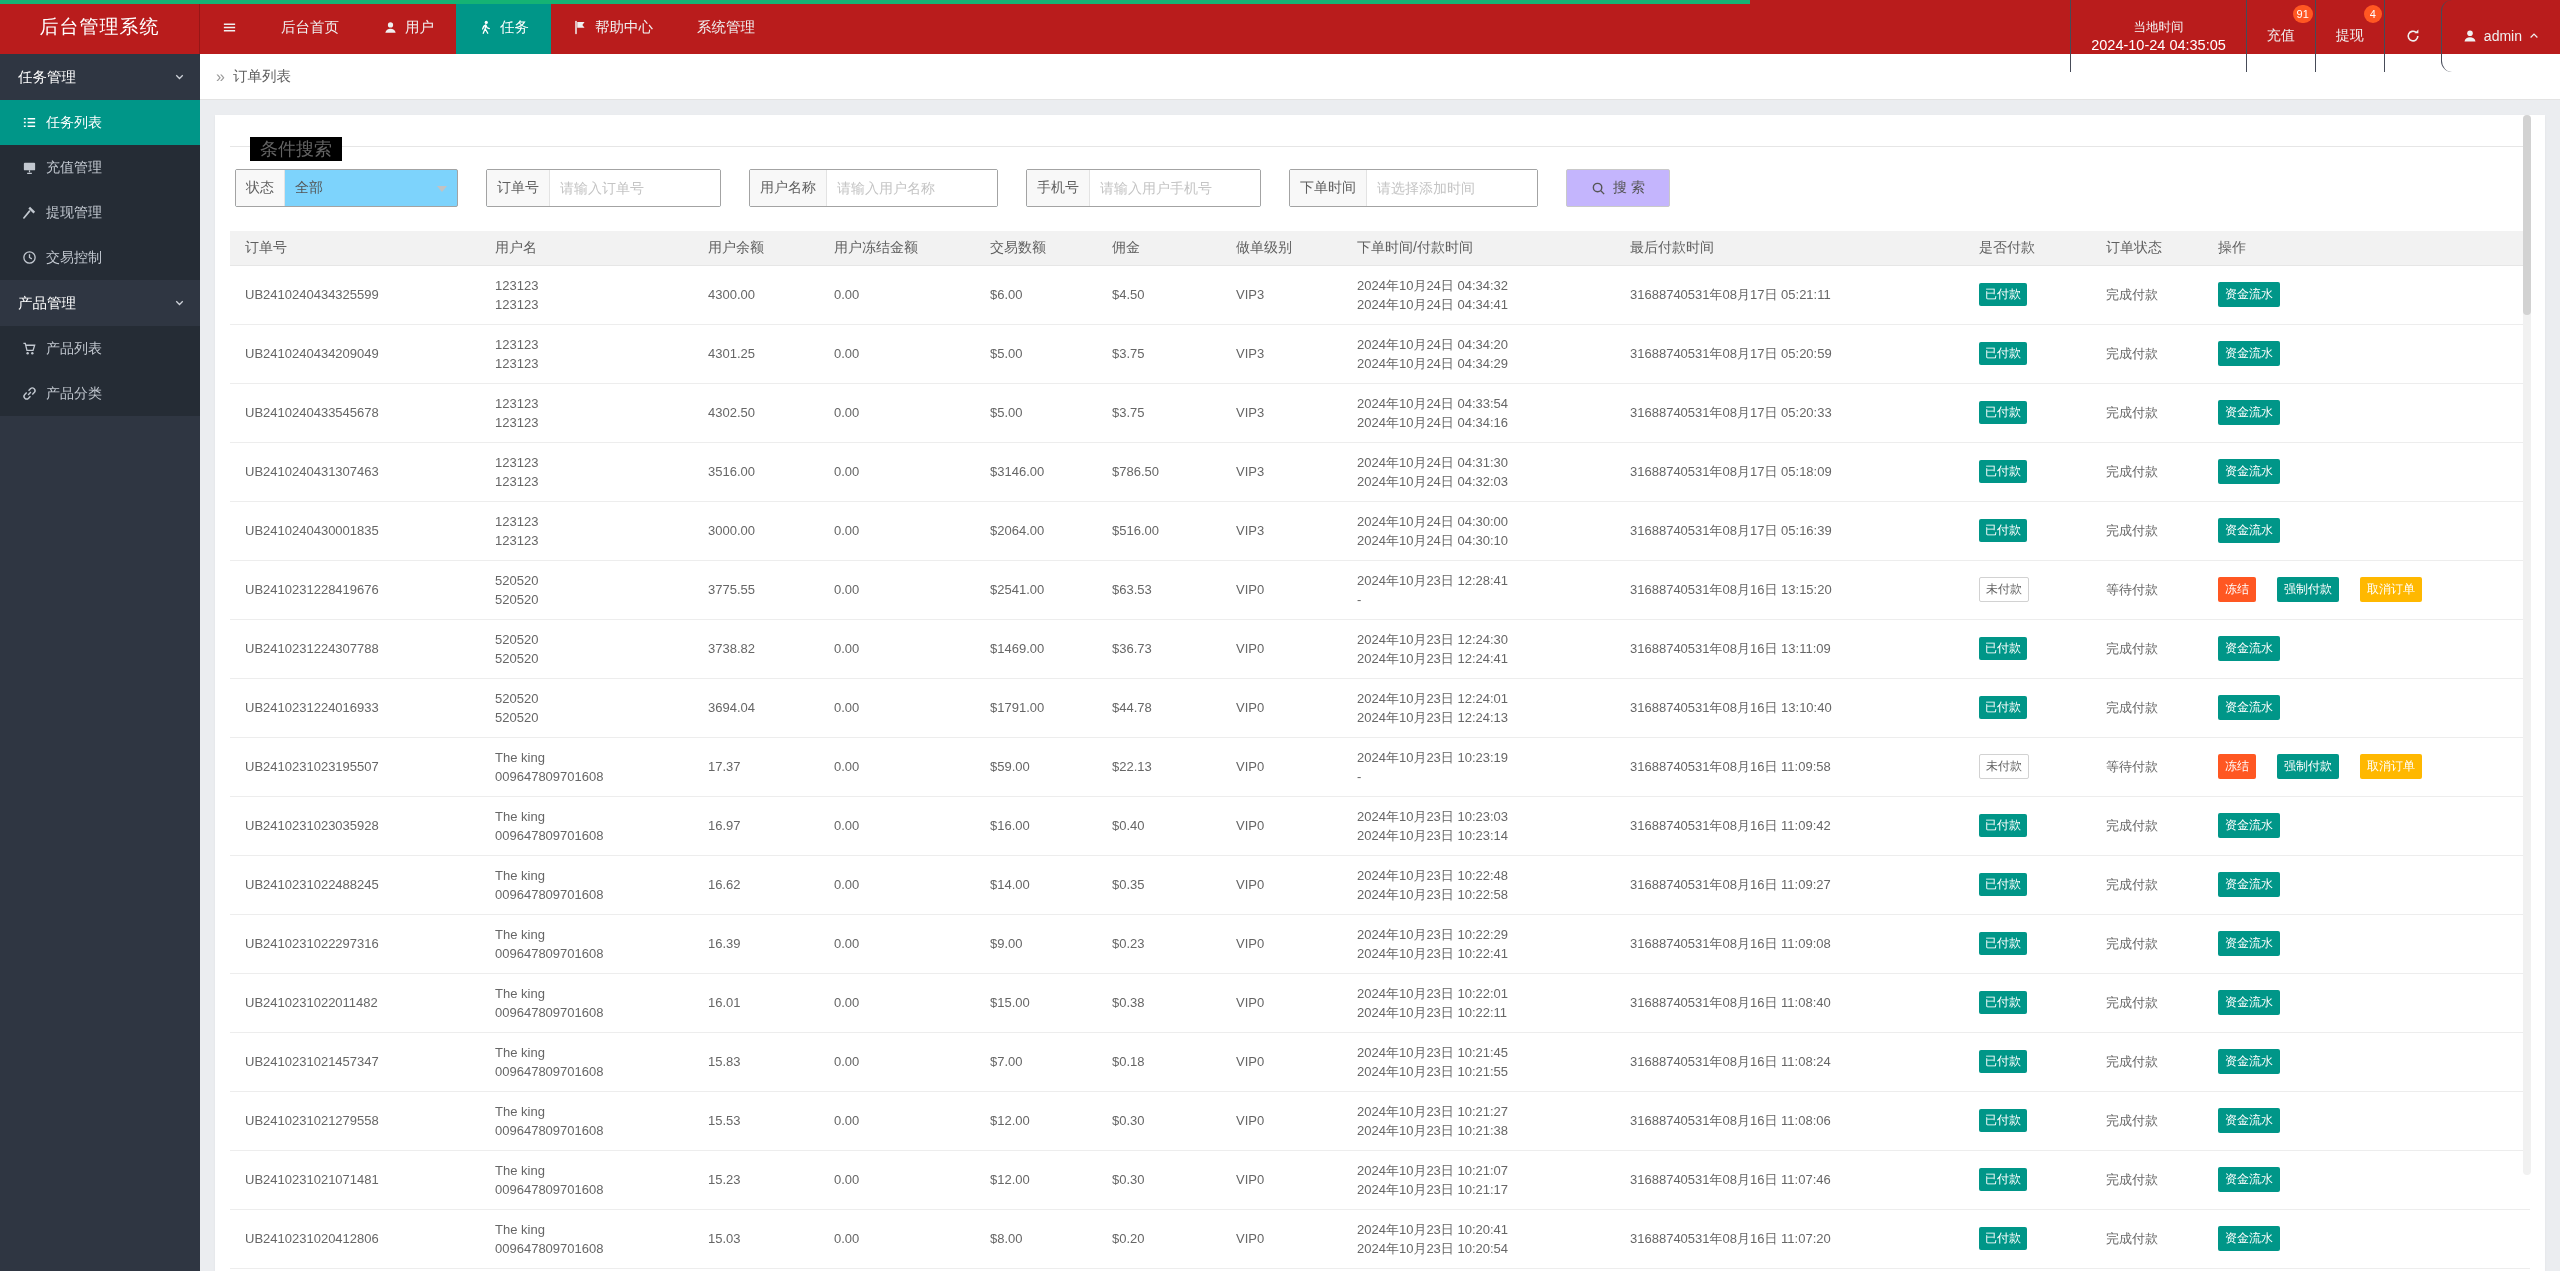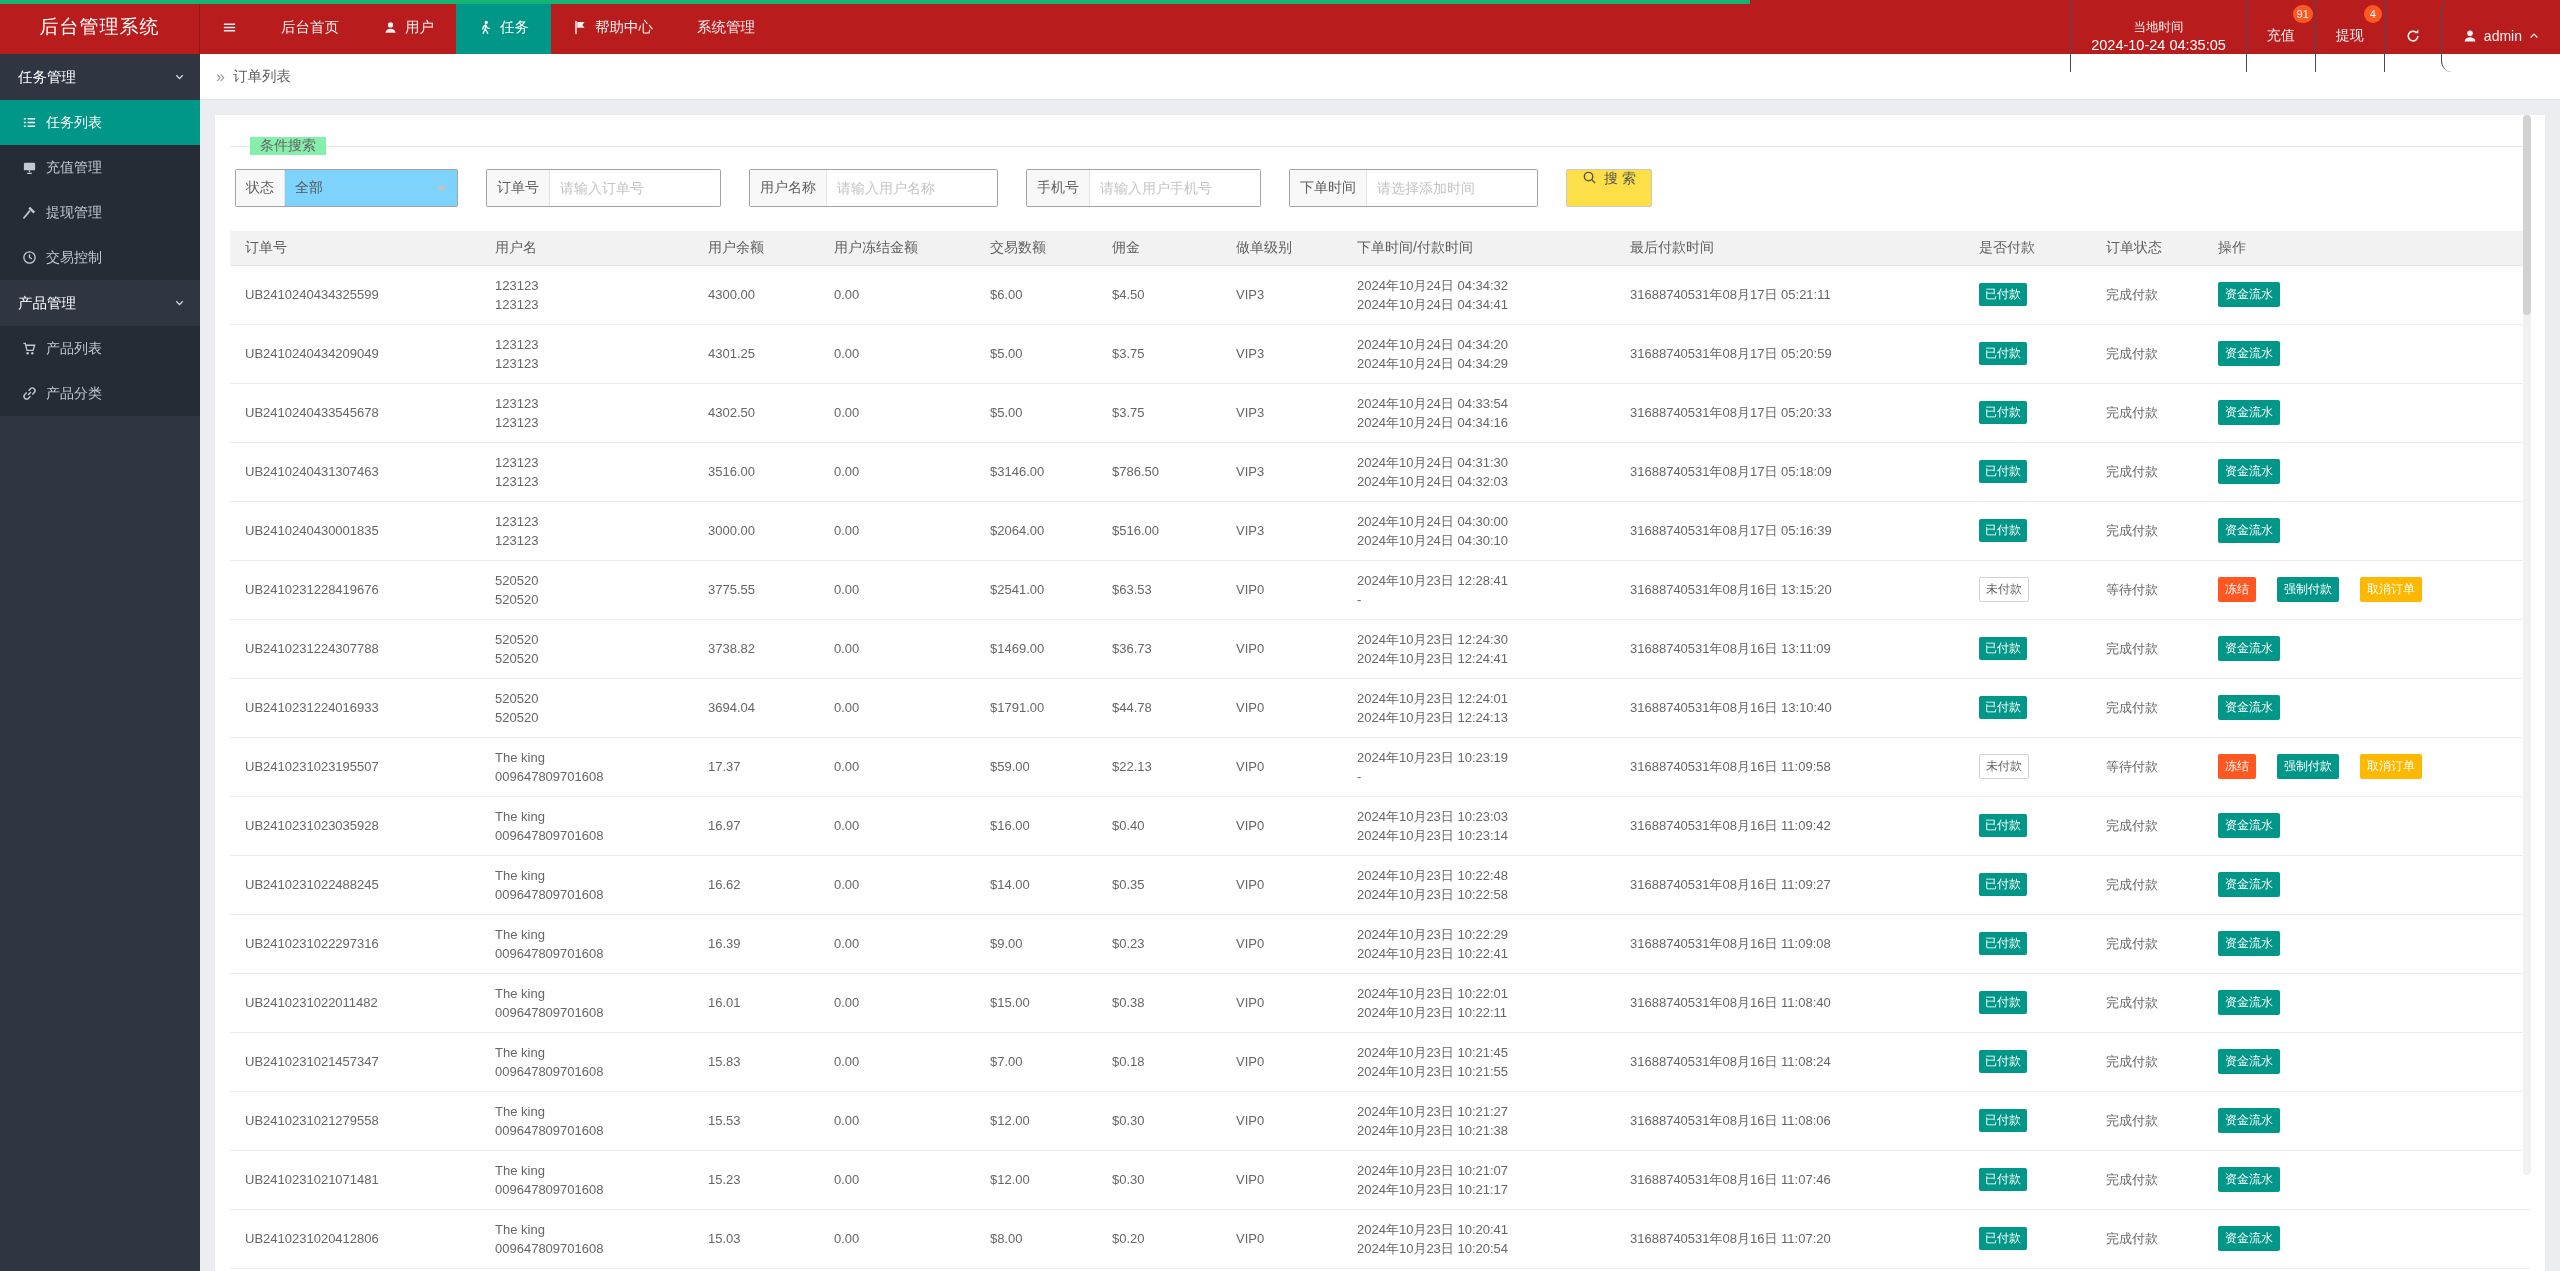--- a/index.html
+++ b/index.html
@@ -38,30 +38,30 @@
   
   .crumbbar { position:absolute; top:54px; left:200px; width:2360px; height:46px; background:#fff; border-bottom:1px solid #e3e3e3; display:flex; align-items:center; padding:0 16px; }
   .crumb-icon { color:#9a9a9a; font-size:16px; margin-right:8px; }
   .crumb-label { color:#5f5f5f; font-size:14.5px; }
 
   
   .content { position:absolute; top:100px; left:200px; width:2360px; height:1171px; background:#ebedf0; padding:15px; }
   .card { position:relative; background:#fff; width:2330px; height:1156px; box-shadow:0 1px 2px rgba(0,0,0,.06); padding-top:31px; overflow:hidden; }
 
   .fieldset { position:relative; margin:0 15px; border-top:1px solid #e6e6e6; height:1px; }
-  .legend { position:absolute; top:-10px; left:20px; background:#86efac; padding:0 10px; font-size:14px; color:#646464; }
+  .legend { position:absolute; top:-10px; left:20px; background:#000000; padding:0 10px; font-size:18px; color:#646464; }
 
   .search-row { display:flex; align-items:center; gap:28px; margin:22px 15px 0 20px; }
   .igroup { display:flex; height:38px; border:1px solid #a3a3a3; border-radius:2px; background:#7dd3fc; }
   .igroup .ilabel { display:flex; align-items:center; padding:0 10px; background:#f8f8f8; border-right:1px solid #e3e3e3; color:#5f5f5f; font-size:14px; white-space:nowrap; }
   .igroup input { border:0; outline:none; padding:0 10px; width:170px; font-size:14px; color:#666; font-family:inherit; background:#fff; }
   .igroup input::placeholder { color:#c4c4c4; }
   .select-box { position:relative; width:172px; display:flex; align-items:center; padding:0 10px; font-size:14px; color:#555; cursor:pointer; }
   .select-caret { position:absolute; right:10px; top:16px; width:0; height:0; border-left:5px solid transparent; border-right:5px solid transparent; border-top:6px solid #c2c2c2; }
-  .search-btn { display:flex; gap:7px; height:38px; padding:0 15px; background:#fde047; border:1px solid #c9c9c9; border-radius:2px; font-size:14px; color:#555; cursor:pointer; }
+  .search-btn { display:flex; align-items:center; gap:7px; height:38px; padding:0 24px; background:#c4b5fd; border:1px solid #c9c9c9; border-radius:2px; font-size:14px; color:#555; cursor:pointer; }
   .search-btn .icon svg { width:15px; height:15px; display:block; }
 
   
   .table-wrap { position:relative; margin:24px 15px 0 15px; }
   table { border-collapse:collapse; table-layout:fixed; width:2300px; }
   thead th { background:#f2f2f2; height:34px; font-weight:normal; font-size:14px; color:#5f5f5f; text-align:left; padding:0 0 0 15px; border-bottom:1px solid #e6e6e6; white-space:nowrap; overflow:hidden; }
   tbody td { height:59px; font-size:13px; color:#666; padding:0 4px 0 15px; border-bottom:1px solid #ededed; vertical-align:middle; overflow:hidden; white-space:nowrap; }
   .two-line { line-height:19px; }
   .pill { display:inline-block; padding:3px 6px; font-size:12px; border-radius:2px; }
   .pill.paid { background:#009688; color:#fff; }

